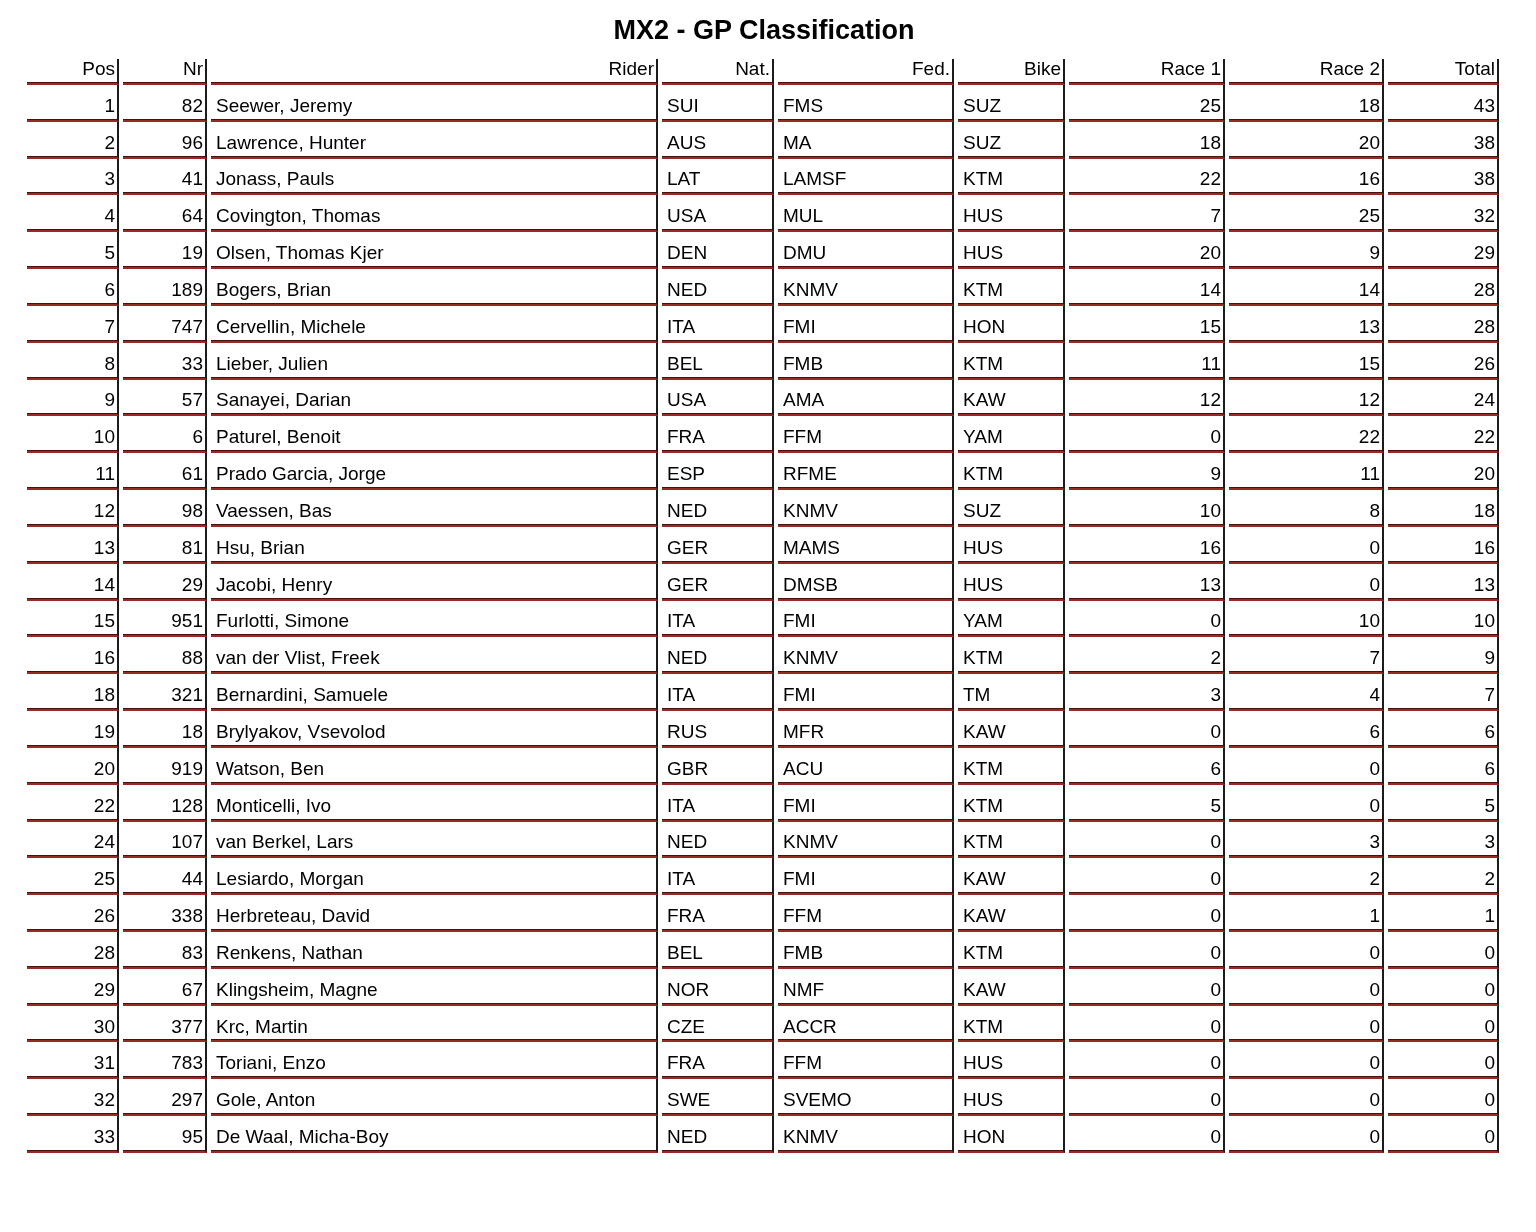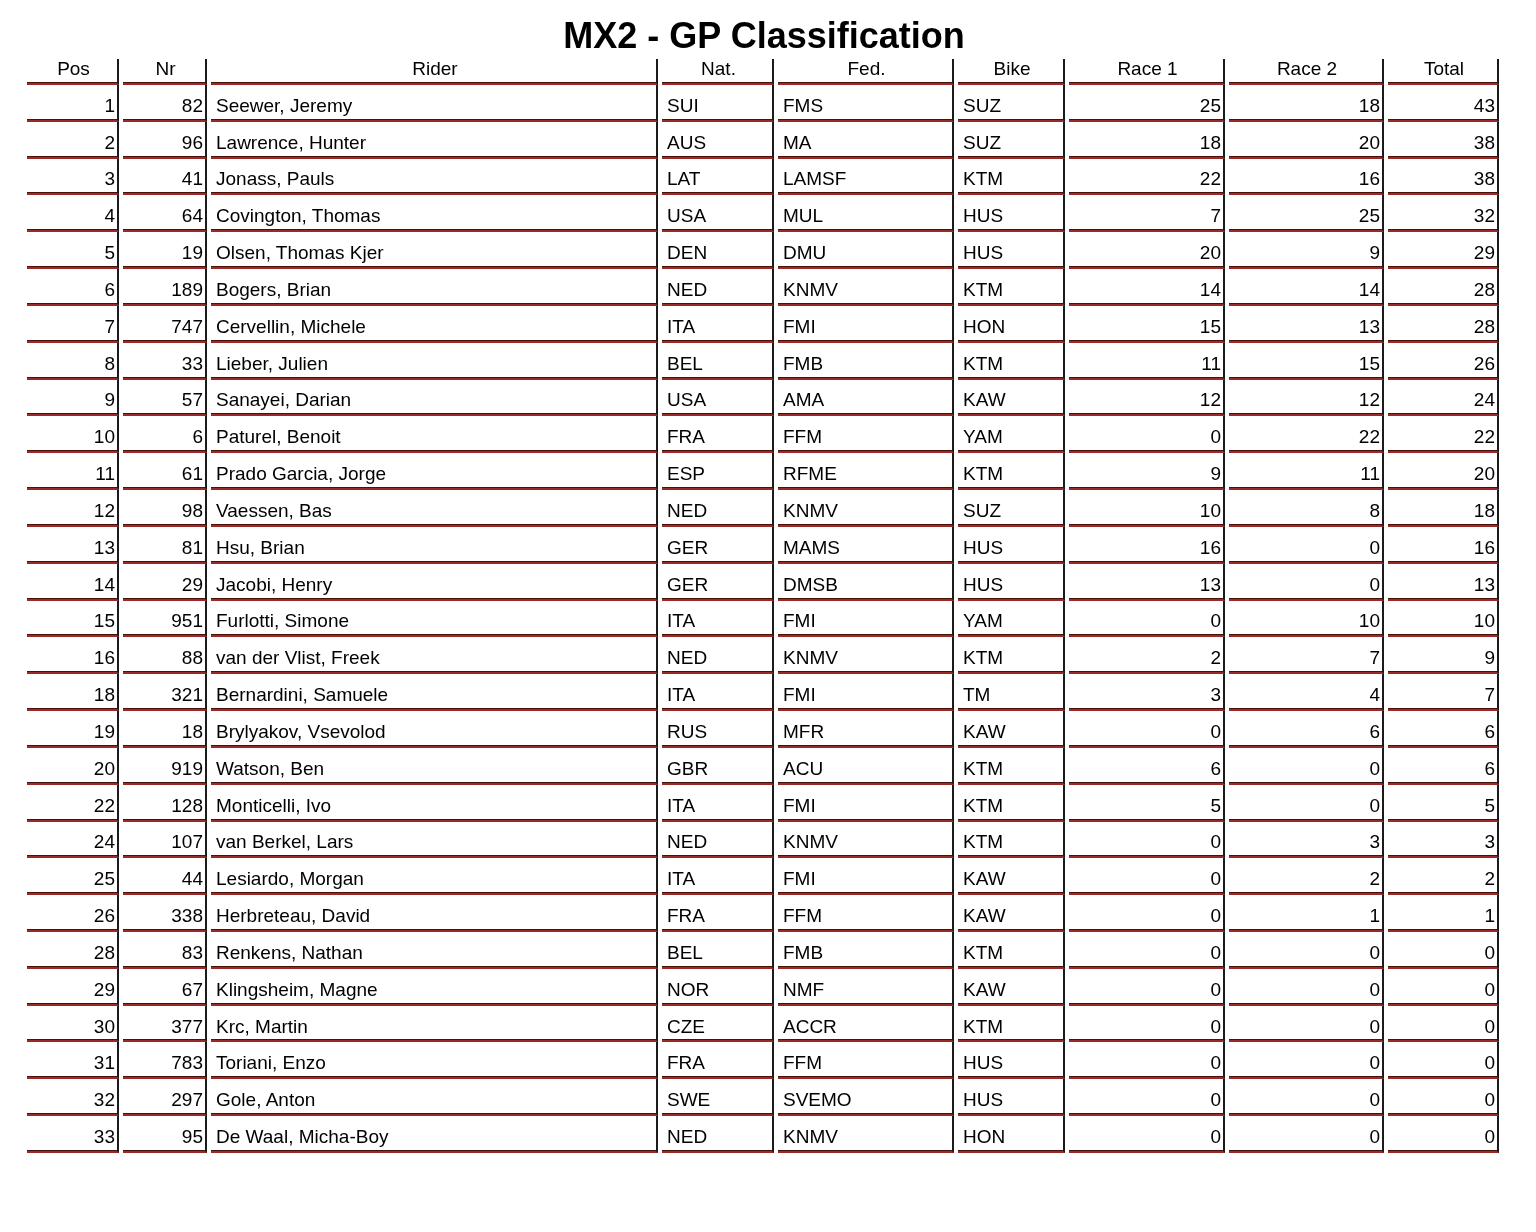--- a/index.html
+++ b/index.html
@@ -15,21 +15,21 @@
     height: 1232px;
     background: #ffffff;
     overflow: hidden;
   }
   .page-title {
     position: absolute;
     top: 15px;
     left: 0;
     width: 1528px;
     text-align: center;
-    font-size: 36px;
+    font-size: 27px;
     font-weight: bold;
     letter-spacing: 0px;
   }
   table.results {
     position: absolute;
     left: 23px;
     top: 59px;
     width: 1480px;
     height: 1094px;
     border-collapse: separate;
@@ -44,21 +44,21 @@
     line-height: 1.05;
     vertical-align: bottom;
     padding: 0 2px 4px 5px;
     white-space: nowrap;
     overflow: hidden;
     border-right: 2px solid #1b1b1b;
     border-bottom: 2px solid #9b2a26;
     box-shadow: inset 0 -1px 0 #4a100c;
   }
   table.results th {
-    text-align: center;
+    text-align: right;
     margin-left: 28px;
   }
   table.results td.al-right {
     text-align: right;
     padding-right: 2px;
   }
   table.results td.al-left {
     text-align: left;
   }
 </style>

